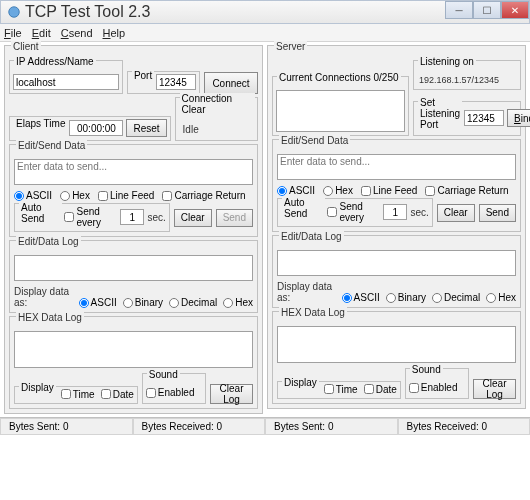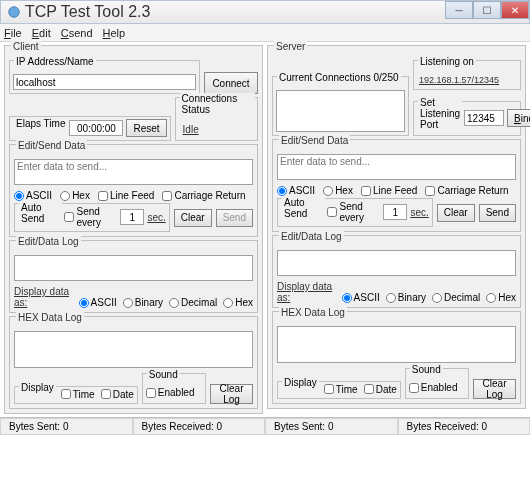--- a/index.html
+++ b/index.html
@@ -96,21 +96,21 @@
 }
 .btn {
   border: 1px solid #888;
   background: linear-gradient(to bottom, #f8f8f8, #e0e0e0);
   font-size: 10px;
   padding: 1px 6px;
   height: 18px;
   display: inline-flex; align-items: center; justify-content: center;
 }
 .btn.disabled { color: #999; }
-.static { font-size: 10px; color: #333; text-decoration: underline; }
+.static { font-size: 10px; color: #333; }
 .mini { font-size: 9px; }
 .radio, .check { display: inline-flex; align-items: center; gap: 2px; font-size: 10px; }
 .radio input, .check input { margin: 0; width: 10px; height: 10px; }
 .listbox {
   border: 1px solid #a0a0a0; background: #fff;
   width: 100%; height: 42px;
 }
 .statusbar {
   height: 18px;
   border-top: 1px solid #c0c0c0;
@@ -155,31 +155,35 @@
 
 <div class="col">
 <div class="fieldset">
   <span class="legend">Client</span>
 
   <div class="row">
     <div class="subfield" style="flex:1">
       <span class="legend">IP Address/Name</span>
       <input type="text" style="width: 100%;" value="localhost">
     </div>
+    <div class="subfield">
+      <span class="legend">Port</span>
+      <input type="text" class="w40" value="12345" style="">
+    </div>
     <button class="btn" style="height:22px;width:54px">Connect</button>
   </div>
 
   <div class="row" style="margin-top:3px">
     <div class="subfield" style="display:flex;align-items:center;gap:3px">
       <span class="legend">Elaps Time</span>
       <input type="text" class="w54 tcenter" readonly="" value="00:00:00" style="">
       <button class="btn">Reset</button>
     </div>
     <div class="subfield flex1">
-      <span class="legend">Connections Status</span>
+      <span class="legend">Connection Clear</span>
       <div class="static" style="padding:2px 4px">Idle</div>
     </div>
   </div>
 
   
   <div class="fieldset" style="margin-top:3px">
     <span class="legend">Edit/Send Data</span>
     <textarea rows="2" placeholder="Enter data to send..." style=""></textarea>
     <div class="row" style="margin-top:3px;gap:8px">
       <label class="radio">

